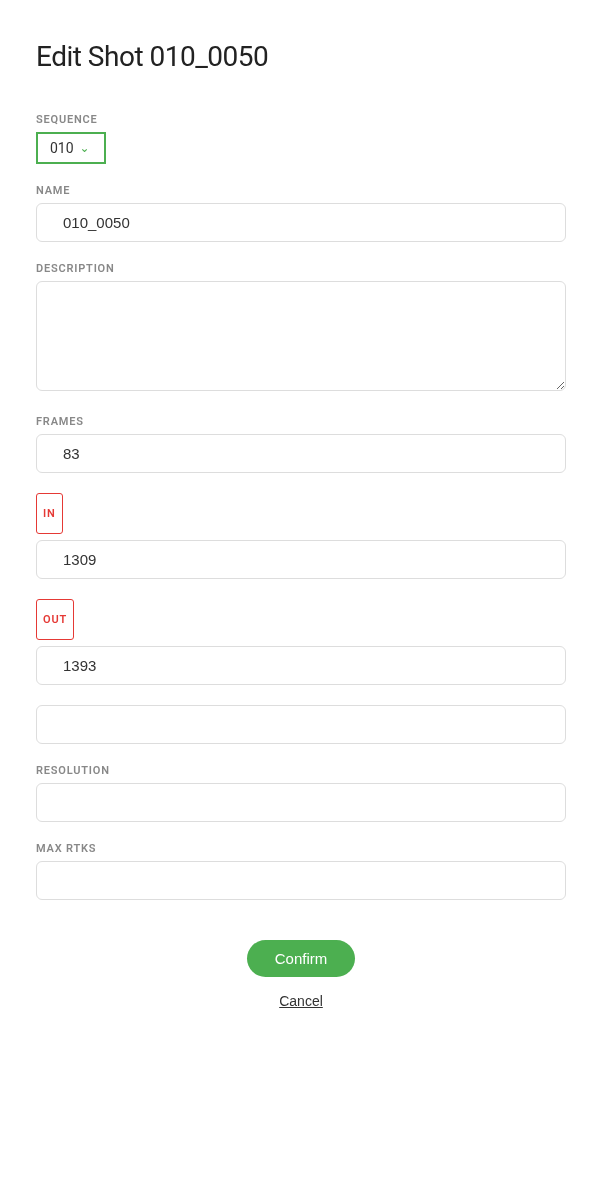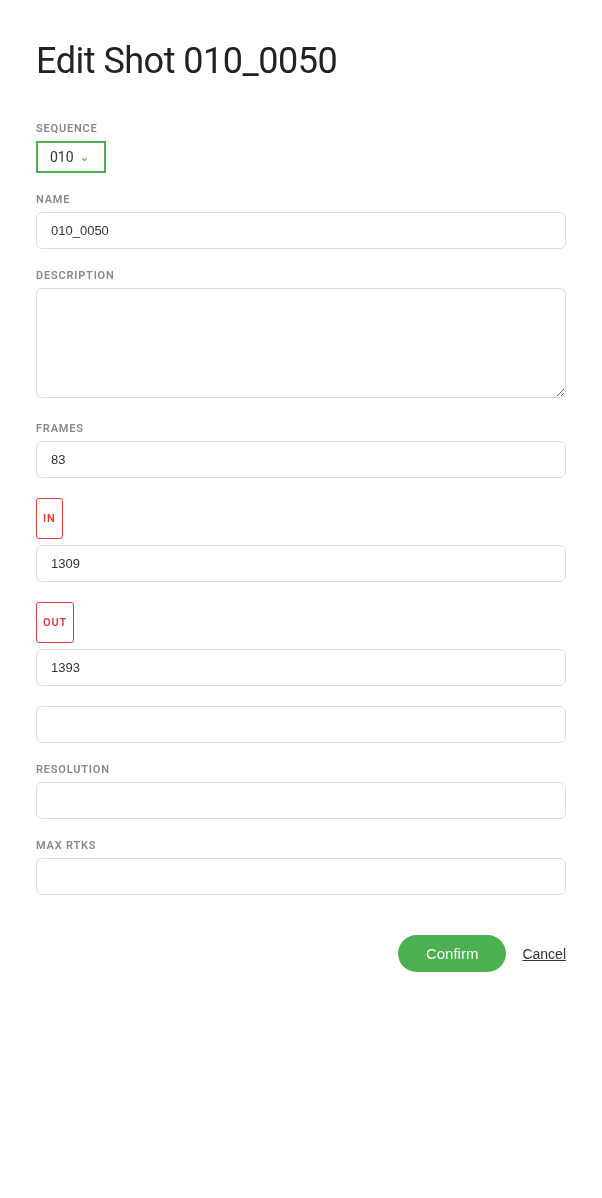--- a/index.html
+++ b/index.html
@@ -11,21 +11,21 @@
     body {
       font-family: -apple-system, BlinkMacSystemFont, 'Segoe UI', Roboto, sans-serif;
       background: #ffffff;
       width: 602px;
       min-height: 1198px;
       padding: 40px 36px 40px 36px;
       color: #333;
     }
 
     .page-title {
-      font-size: 36px;
+      font-size: 28px;
       font-weight: 400;
       color: #222;
       margin-bottom: 40px;
       letter-spacing: -0.5px;
     }
 
     .form-section {
       margin-bottom: 20px;
     }
 
@@ -68,39 +68,40 @@
 
     .sequence-select .chevron {
       color: #4caf50;
       font-size: 12px;
     }
 
     .text-input {
       width: 100%;
       border: 1.5px solid #ddd;
       border-radius: 6px;
-      padding: 10px 14px;
-      font-size: 13px;
+      padding: 10px 26px;
+      font-size: 15px;
       color: #333;
       outline: none;
       background: #fff;
       resize: none;
     }
 
     textarea.text-input {
       height: 110px;
       resize: vertical;
     }
 
     .footer-actions {
       display: flex;
       justify-content: flex-end;
       align-items: center;
       gap: 16px;
       margin-top: 40px;
+      flex-direction: column;
     }
 
     .confirm-button {
       background: #4caf50;
       color: #fff;
       border: none;
       border-radius: 24px;
       padding: 10px 28px;
       font-size: 15px;
       font-weight: 500;

